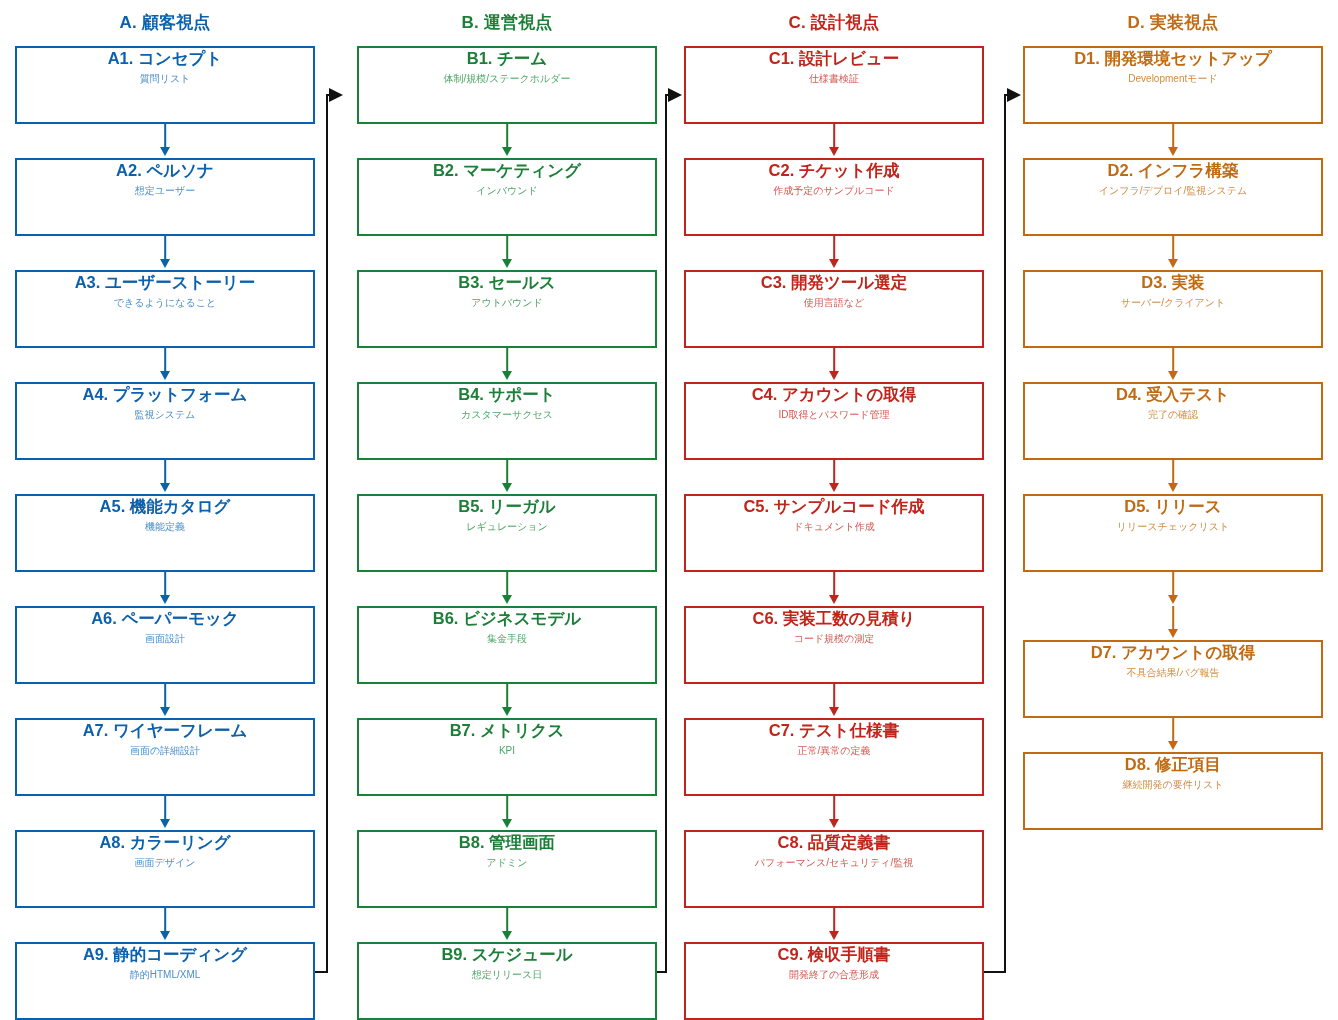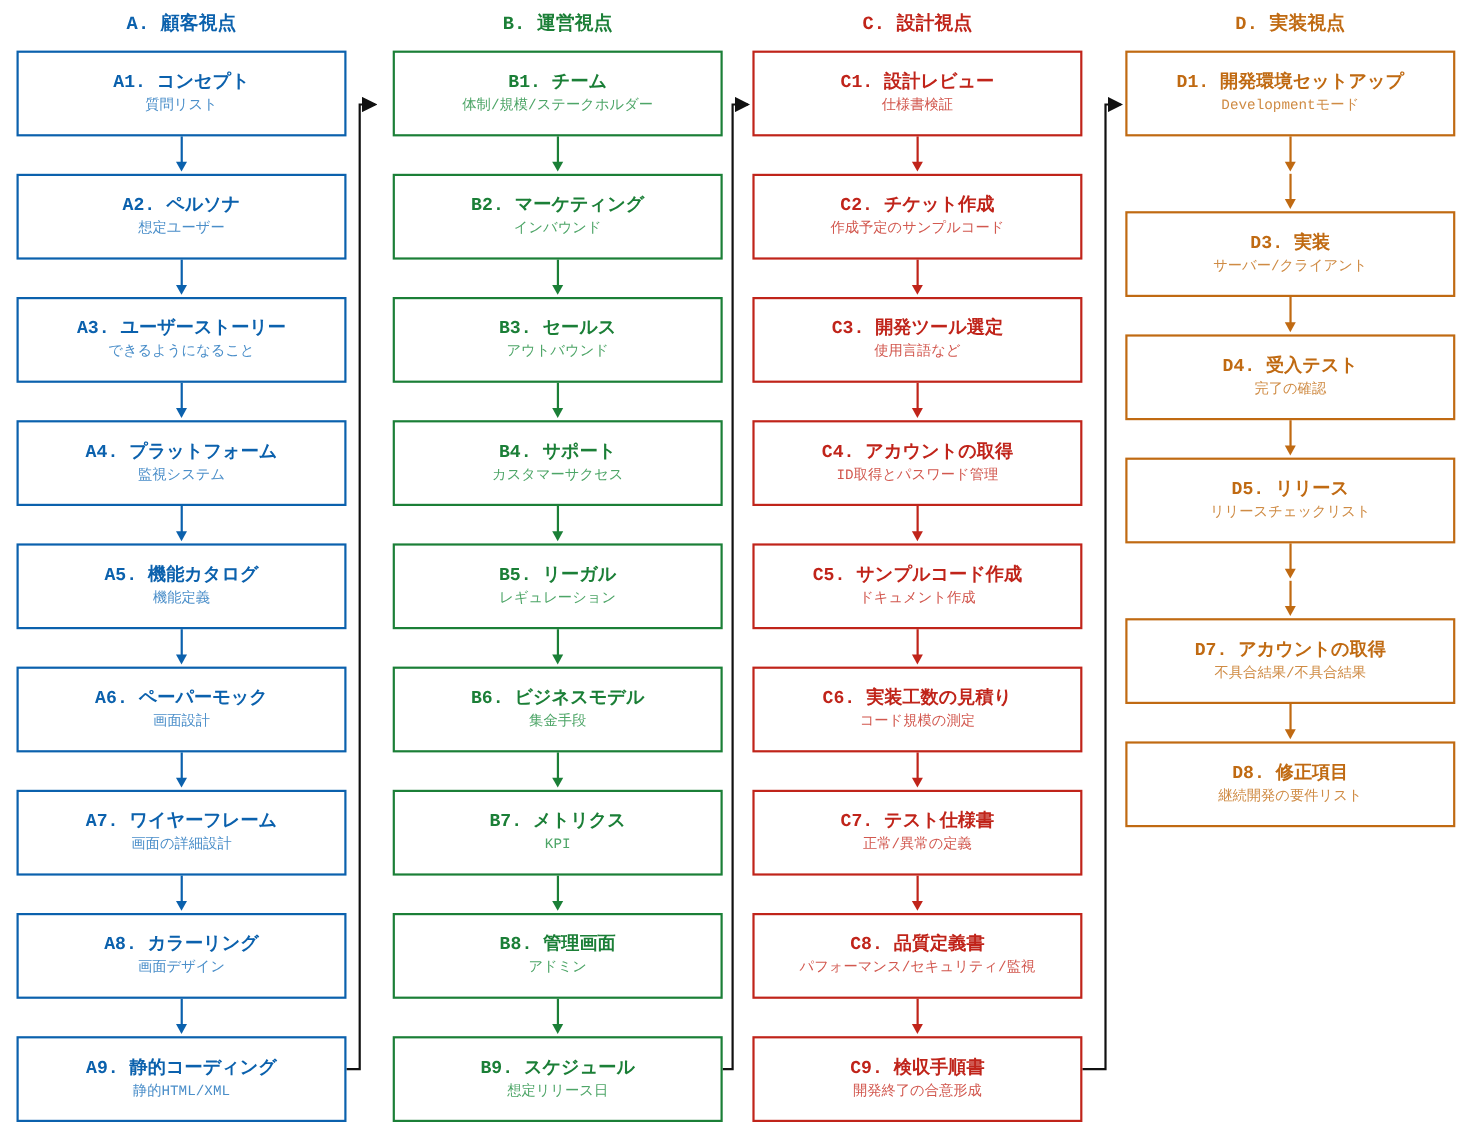--- a/index.html
+++ b/index.html
@@ -2,21 +2,21 @@
 <html><head>
 <meta charset="utf-8">
 <style>
   html,body{margin:0;padding:0;}
   body{
     width:1338px;height:1020px;
     background:#ffffff;
     font-family:"Liberation Sans","DejaVu Sans",sans-serif;
     overflow:hidden;
   }
-  #stage{position:relative;width:1338px;height:1020px;font-family:Liberation Mono, monospace;}
+  #stage{position:relative;width:1338px;height:1020px;}
 
   .column{
     position:absolute;
     top:0;
     width:330px;
   }
   .col-a{left:0;}
   .col-b{left:342px;}
   .col-c{left:669px;}
   .col-d{left:1008px;}
@@ -36,31 +36,30 @@
   .node{
     position:relative;
     margin:0 15px;
     height:78px;
     box-sizing:border-box;
     border:2px solid #0b61ad;
     background:#ffffff;
     display:flex;
     flex-direction:column;
     align-items:center;
-    justify-content:center;
     text-align:center;
   }
   .node .title{
     font-size:16.5px;
     font-weight:bold;
     line-height:1.25;
     white-space:nowrap;
   }
   .node .sub{
-    font-size:13px;
+    font-size:10px;
     font-weight:normal;
     line-height:1.3;
     margin-top:3px;
     white-space:nowrap;
   }
 
   
   .vgap{
     position:relative;
     height:34px;
@@ -355,20 +354,24 @@
     <div class="col-header">D. 実装視点</div>
     <div class="nodes">
         <div class="node">
           <div class="title">D1. 開発環境セットアップ</div>
           <div class="sub">Developmentモード</div>
         </div>
         <div class="vgap">
           <div class="shaft"></div>
           <div class="head"></div>
         </div>
+        <div class="node">
+          <div class="title">D2. インフラ構築</div>
+          <div class="sub">インフラ/デプロイ/監視システム</div>
+        </div>
         <div class="vgap">
           <div class="shaft"></div>
           <div class="head"></div>
         </div>
         <div class="node">
           <div class="title">D3. 実装</div>
           <div class="sub">サーバー/クライアント</div>
         </div>
         <div class="vgap">
           <div class="shaft"></div>
@@ -389,21 +392,21 @@
         <div class="vgap">
           <div class="shaft"></div>
           <div class="head"></div>
         </div>
         <div class="vgap">
           <div class="shaft"></div>
           <div class="head"></div>
         </div>
         <div class="node">
           <div class="title">D7. アカウントの取得</div>
-          <div class="sub">不具合結果/不具合結果</div>
+          <div class="sub">不具合結果/バグ報告</div>
         </div>
         <div class="vgap">
           <div class="shaft"></div>
           <div class="head"></div>
         </div>
         <div class="node">
           <div class="title">D8. 修正項目</div>
           <div class="sub">継続開発の要件リスト</div>
         </div>
       </div>

